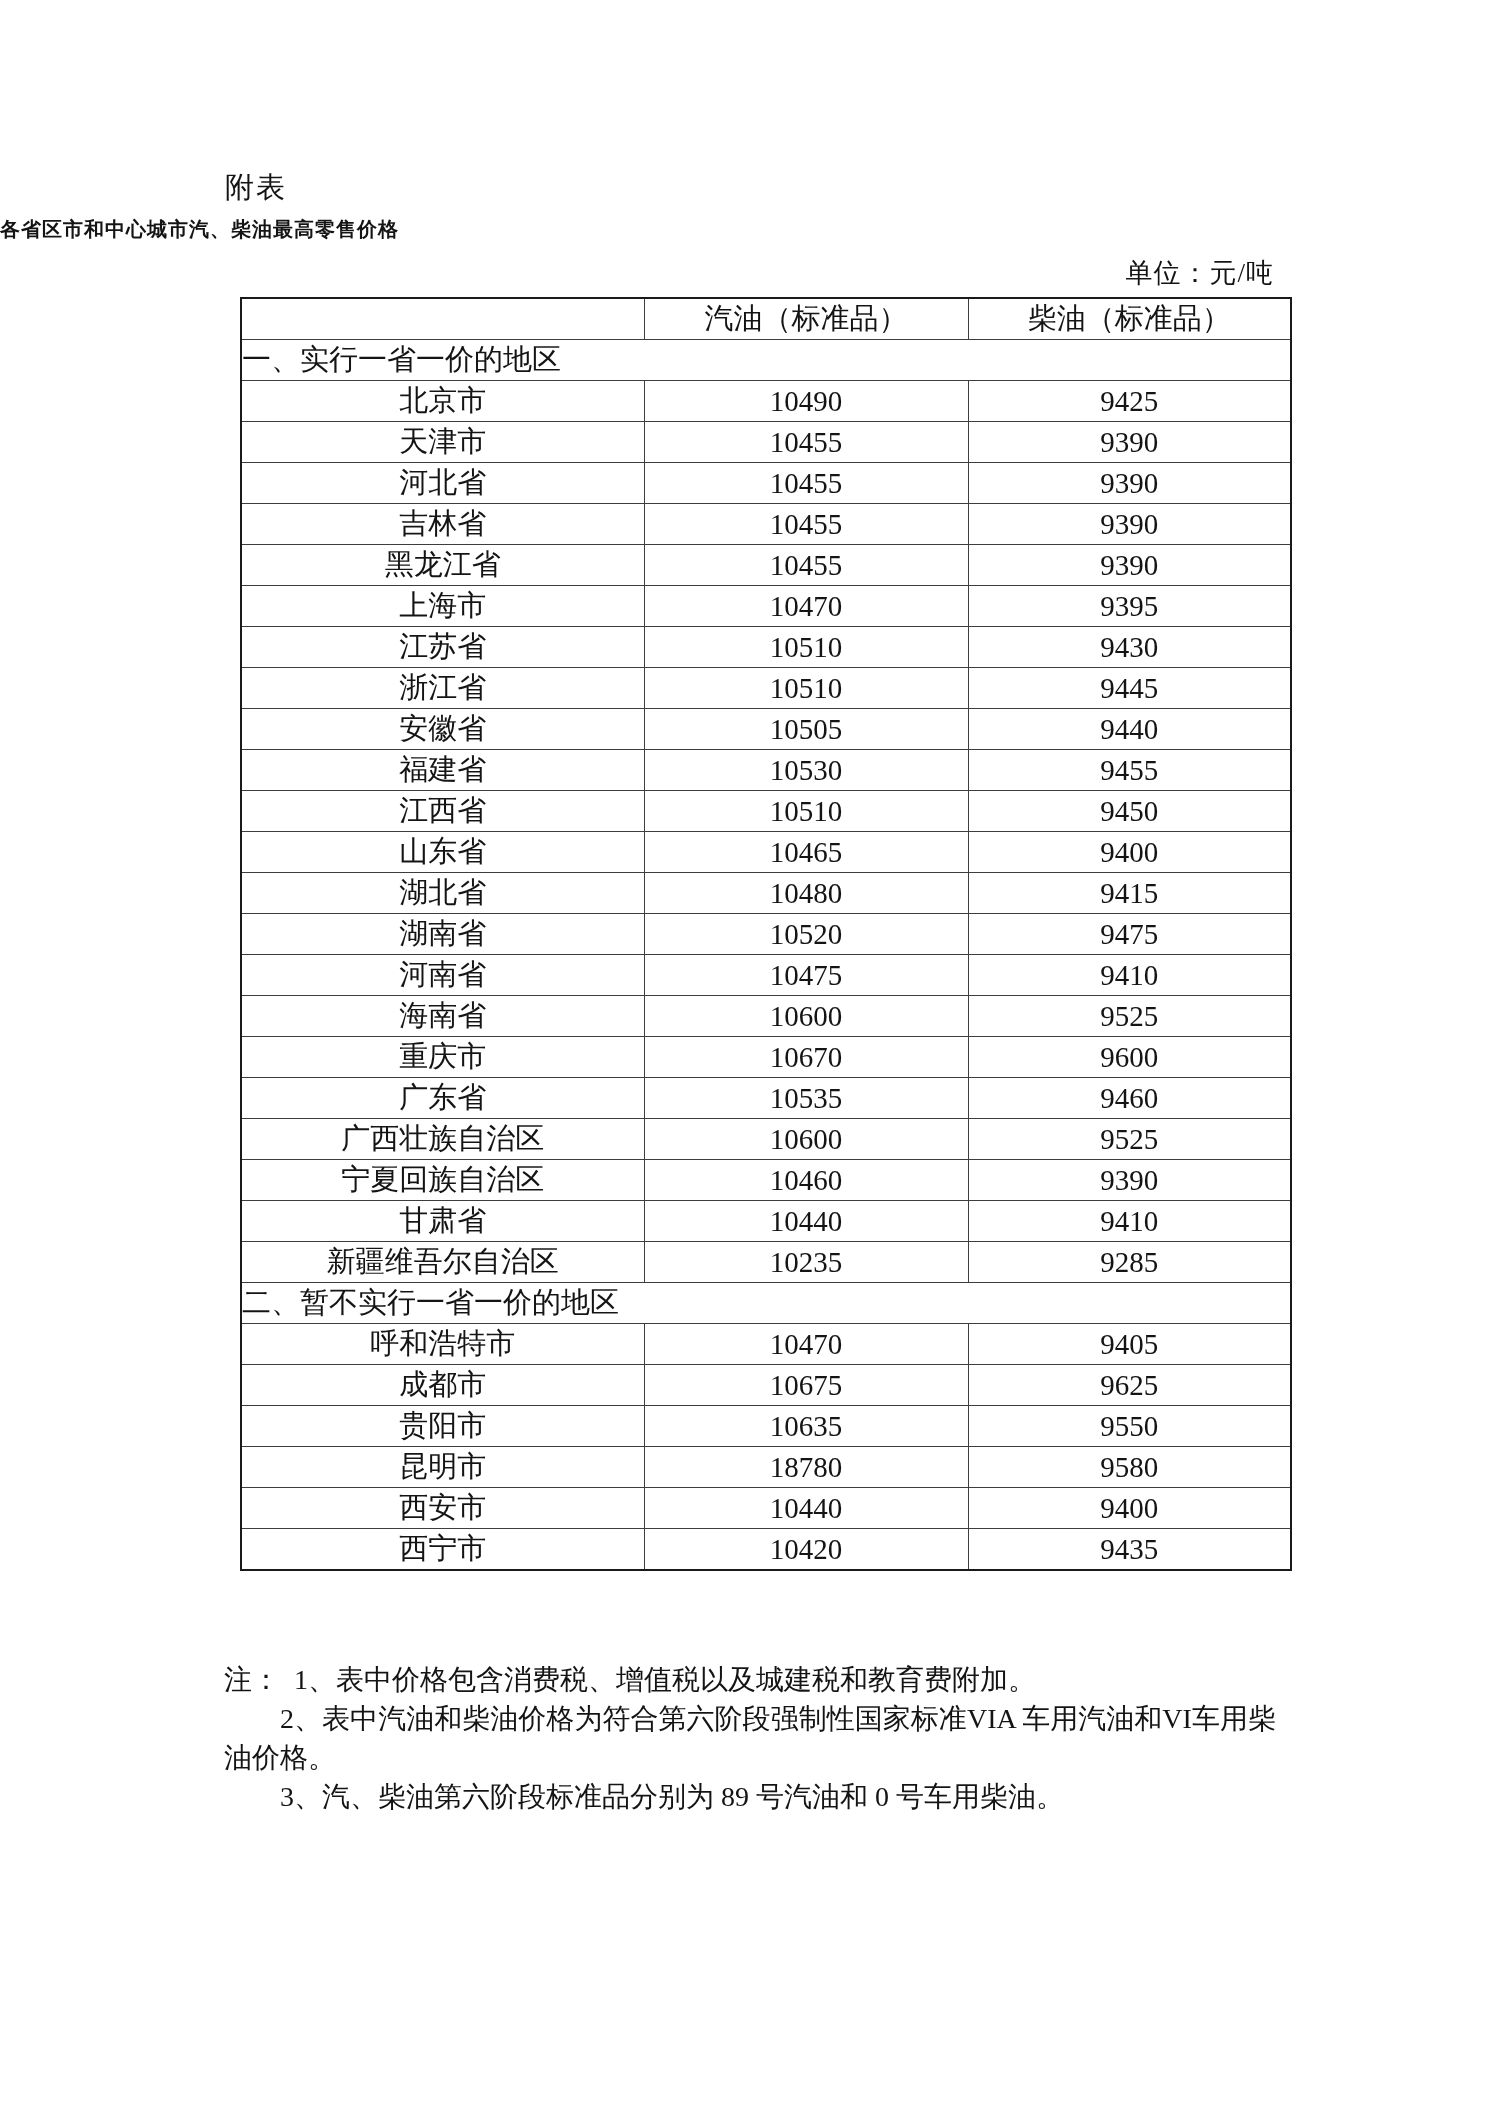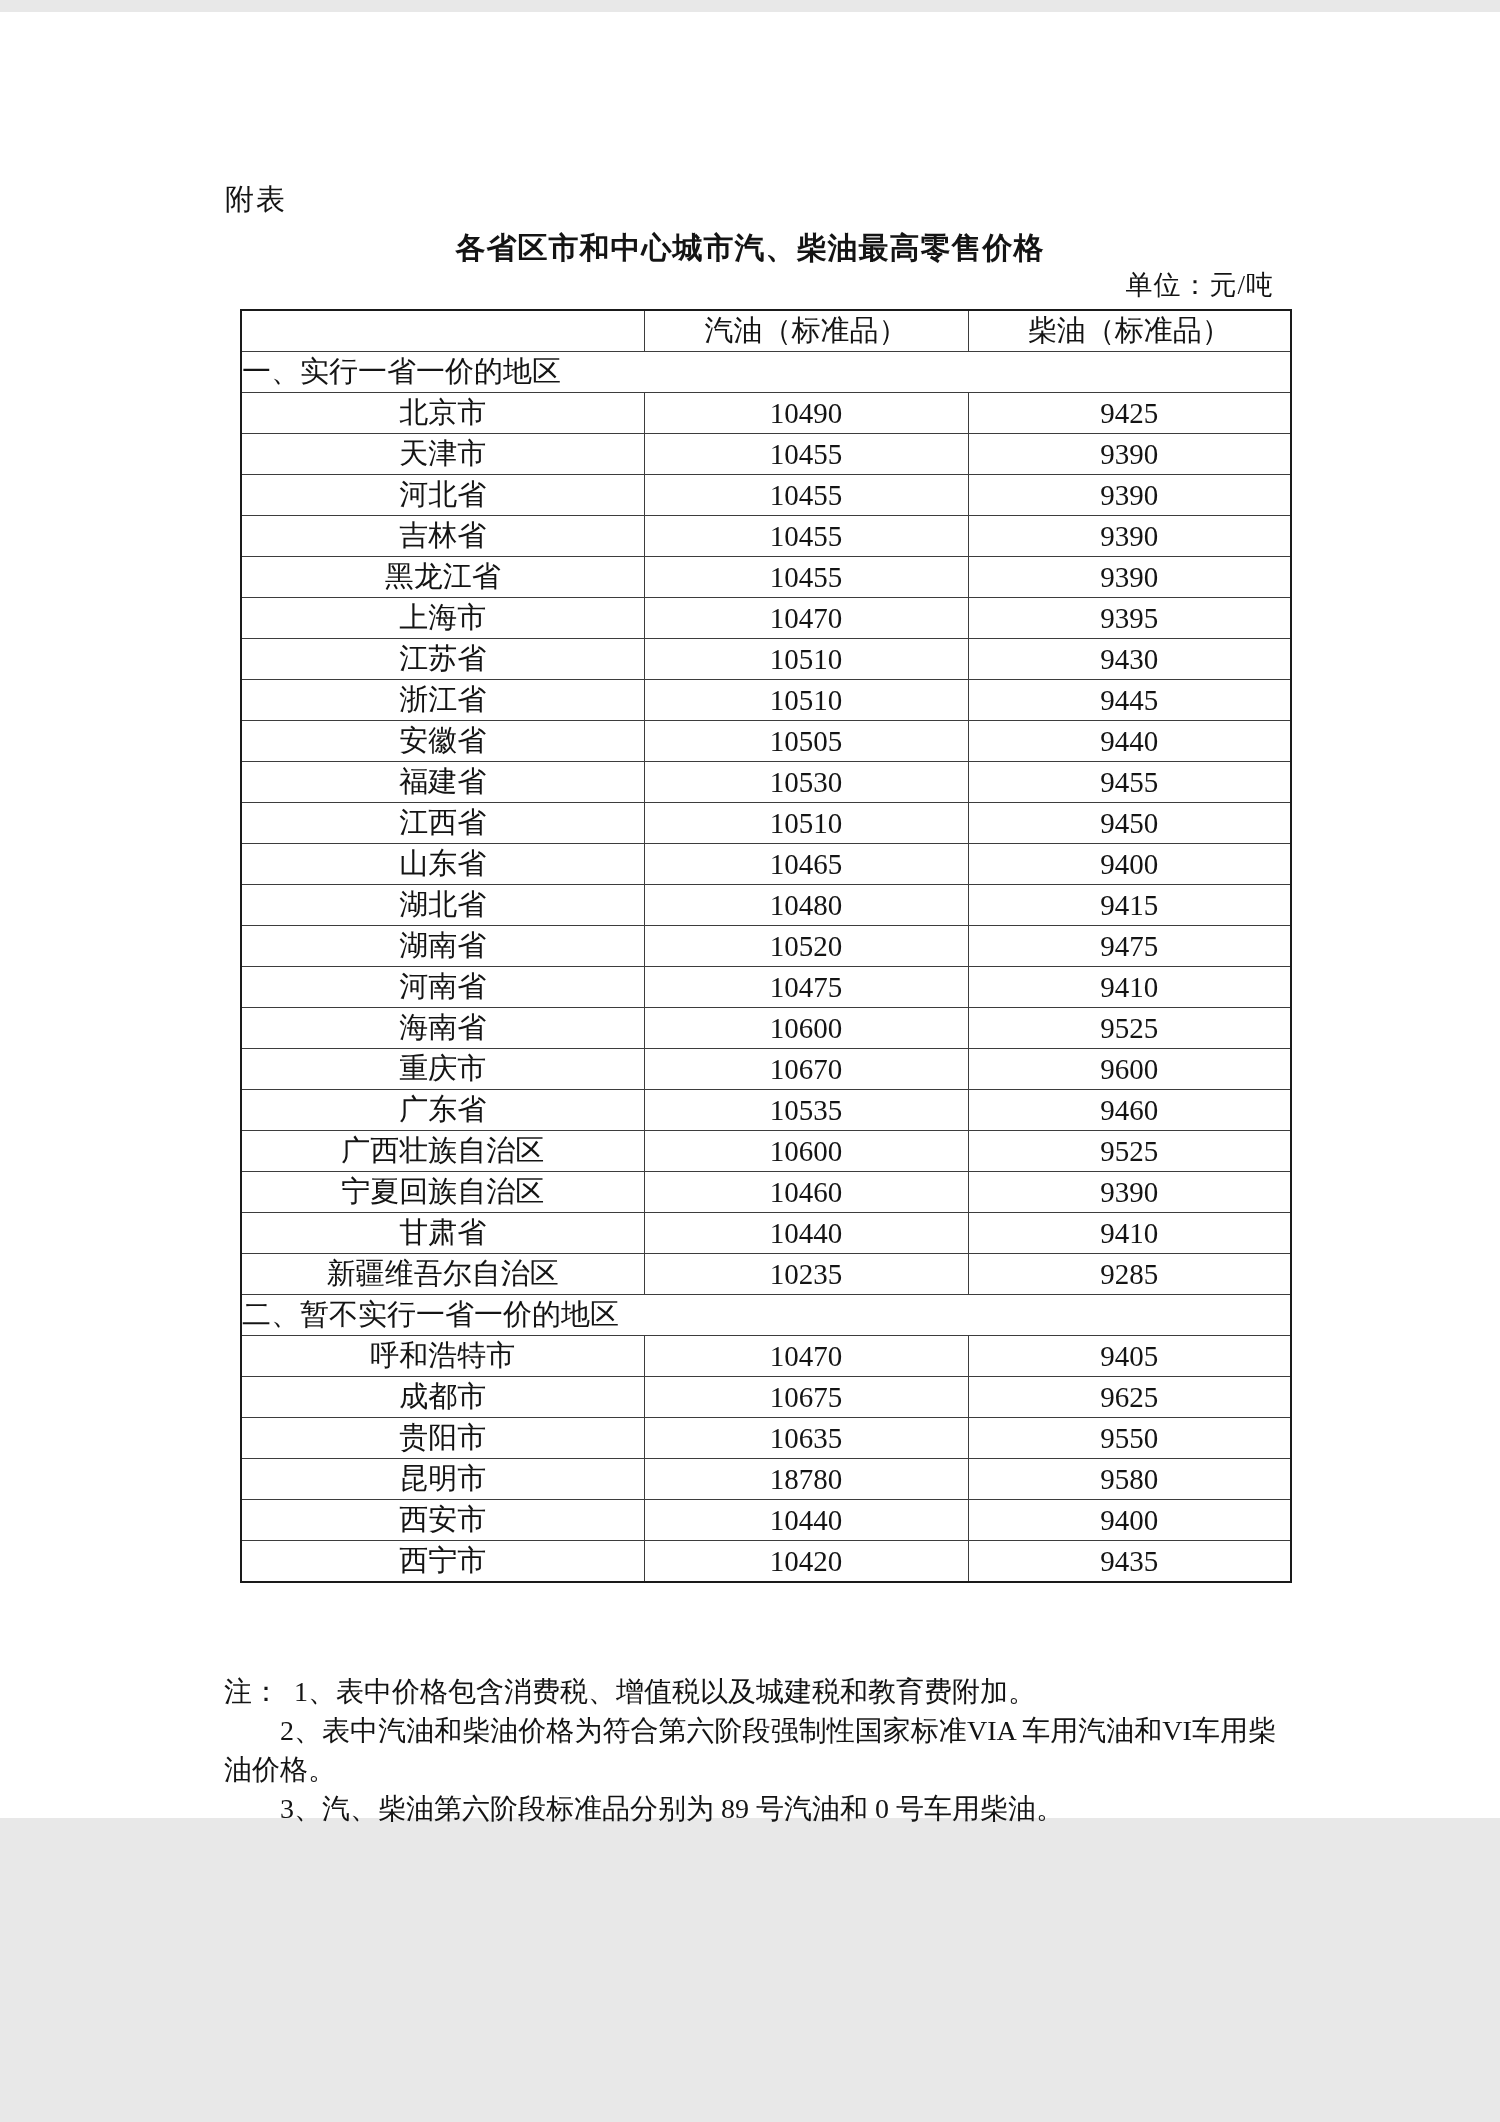--- a/index.html
+++ b/index.html
@@ -1,41 +1,41 @@
 <!DOCTYPE html>
 <html><head>
 <meta charset="utf-8">
 <style>
   * { box-sizing: border-box; }
   html, body { margin: 0; padding: 0; background: #e8e8e8; }
   .page {
     position: relative;
     width: 1500px;
-    height: 1806px;
-    margin: 12px auto;
+    height: 2122px;
+    margin: 0 auto;
     background: #ffffff;
     font-family: "Liberation Serif", "DejaVu Serif", serif;
     color: #141414;
   }
   .doc-label {
     position: absolute;
     left: 225px;
     top: 168px;
     font-size: 29px;
     letter-spacing: 2px;
   }
   .doc-title {
     position: absolute;
     left: 0;
     top: 216px;
     width: 100%;
-    text-align: center;
+    text-align: left;
     font-family: "Liberation Sans", "DejaVu Sans", sans-serif;
     font-weight: 700;
-    font-size: 30px;
+    font-size: 20px;
     letter-spacing: 1px;
   }
   .unit-note {
     position: absolute;
     top: 255px;
     right: 226px;
     font-size: 27px;
     letter-spacing: 1px;
   }
   table.price-table {

